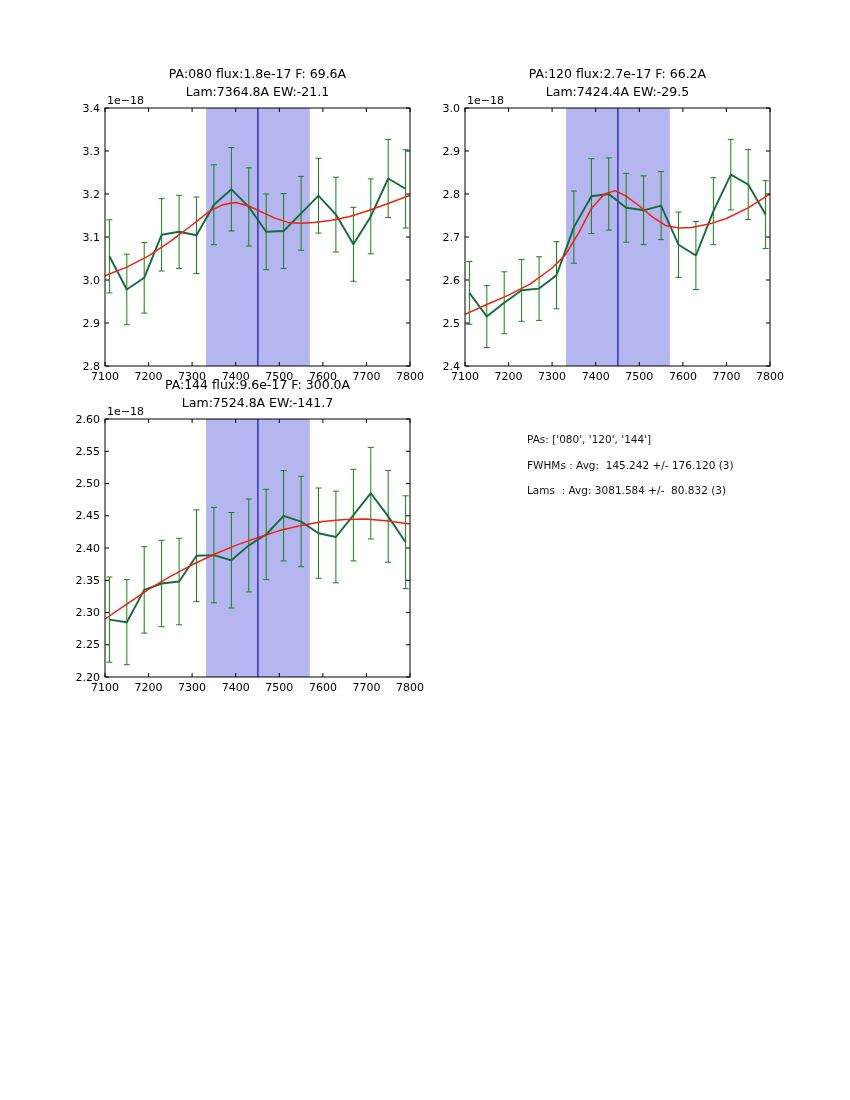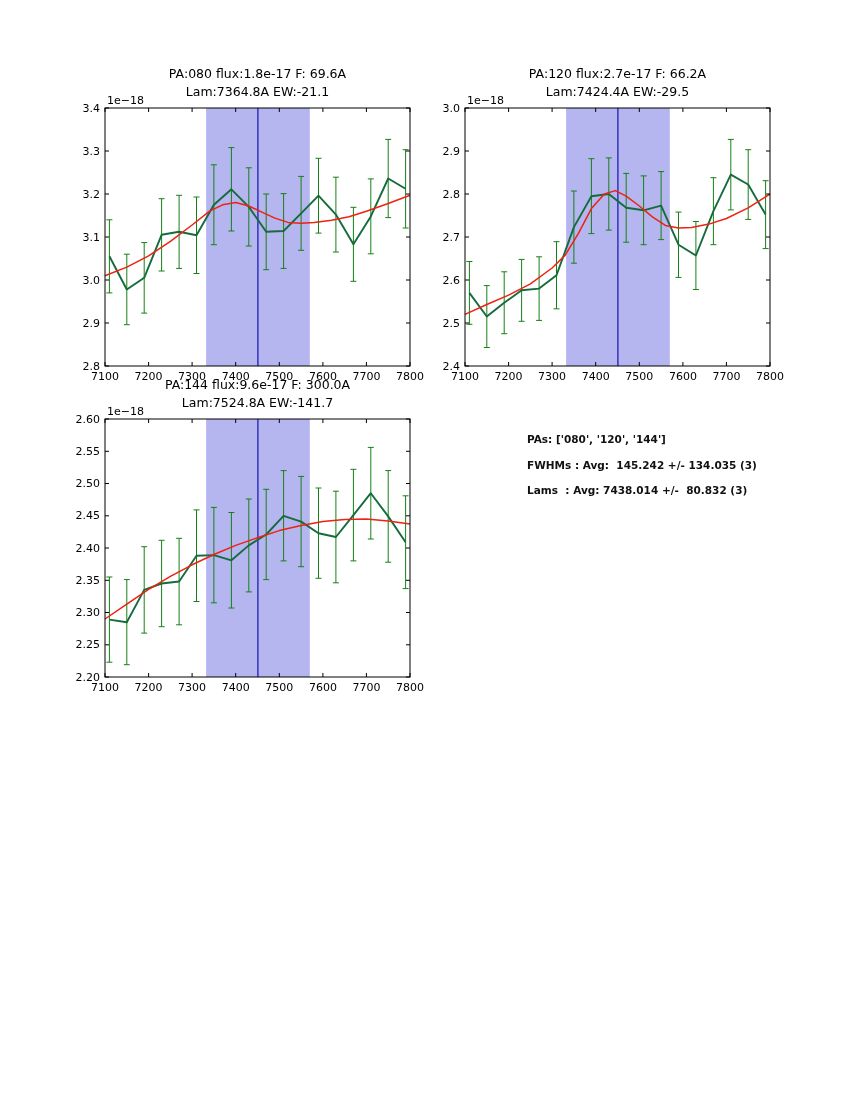--- a/index.html
+++ b/index.html
@@ -4,21 +4,21 @@
 <style>
   html,body{margin:0;padding:0}
   body{
     width:850px;height:1100px;position:relative;background:#ffffff;
     font-family:"DejaVu Sans", sans-serif;
   }
   #plots-svg{position:absolute;left:0;top:0}
   svg text{font-family:"DejaVu Sans", sans-serif;fill:#000000}
   #stats-panel{
     position:absolute;left:527px;top:427px;
-    font-size:10.5px;line-height:25.6px;color:#111111;font-weight:bold;
+    font-size:10.5px;line-height:25.6px;color:#111111;
   }
   .stats-line{white-space:pre}
 </style>
 </head>
 <body>
 
 <div>
   <svg id="plots-svg" width="850" height="1100">
       <g>
         <rect x="206.1" y="108" width="103.7" height="258" fill="#b5b5f0"></rect>
@@ -99,16 +99,16 @@
         <text x="100" y="454.8" text-anchor="end" font-size="11">2.55</text>
         <text x="100" y="422.5" text-anchor="end" font-size="11">2.60</text>
         <path d="M105.0 677L105.0 673M105.0 419L105.0 423M148.6 677L148.6 673M148.6 419L148.6 423M192.1 677L192.1 673M192.1 419L192.1 423M235.7 677L235.7 673M235.7 419L235.7 423M279.3 677L279.3 673M279.3 419L279.3 423M322.9 677L322.9 673M322.9 419L322.9 423M366.4 677L366.4 673M366.4 419L366.4 423M410.0 677L410.0 673M410.0 419L410.0 423M105 677.0L109 677.0M410 677.0L406 677.0M105 644.8L109 644.8M410 644.8L406 644.8M105 612.5L109 612.5M410 612.5L406 612.5M105 580.3L109 580.3M410 580.3L406 580.3M105 548.0L109 548.0M410 548.0L406 548.0M105 515.8L109 515.8M410 515.8L406 515.8M105 483.5L109 483.5M410 483.5L406 483.5M105 451.3L109 451.3M410 451.3L406 451.3M105 419.0L109 419.0M410 419.0L406 419.0" stroke="#000000" stroke-width="1" fill="none"></path>
         <text x="107" y="415" font-size="11">1e−18</text>
         <text x="257.5" y="389" text-anchor="middle" font-size="12.5">PA:144 flux:9.6e-17 F: 300.0A</text>
         <text x="257.5" y="407" text-anchor="middle" font-size="12.5">Lam:7524.8A EW:-141.7</text>
       </g>
     </svg>
   <div id="stats-panel">
       <div class="stats-line">PAs: ['080', '120', '144']</div>
-      <div class="stats-line">FWHMs : Avg:  145.242 +/- 134.035 (3)</div>
-      <div class="stats-line">Lams  : Avg: 7438.014 +/-  80.832 (3)</div>
+      <div class="stats-line">FWHMs : Avg:  145.242 +/- 176.120 (3)</div>
+      <div class="stats-line">Lams  : Avg: 3081.584 +/-  80.832 (3)</div>
     </div>
 </div>
 
 </body></html>

